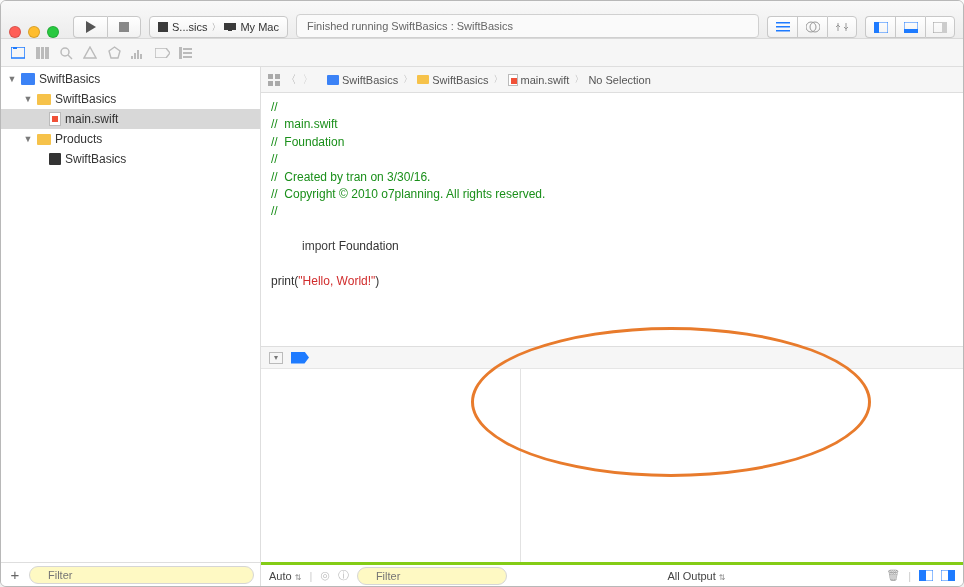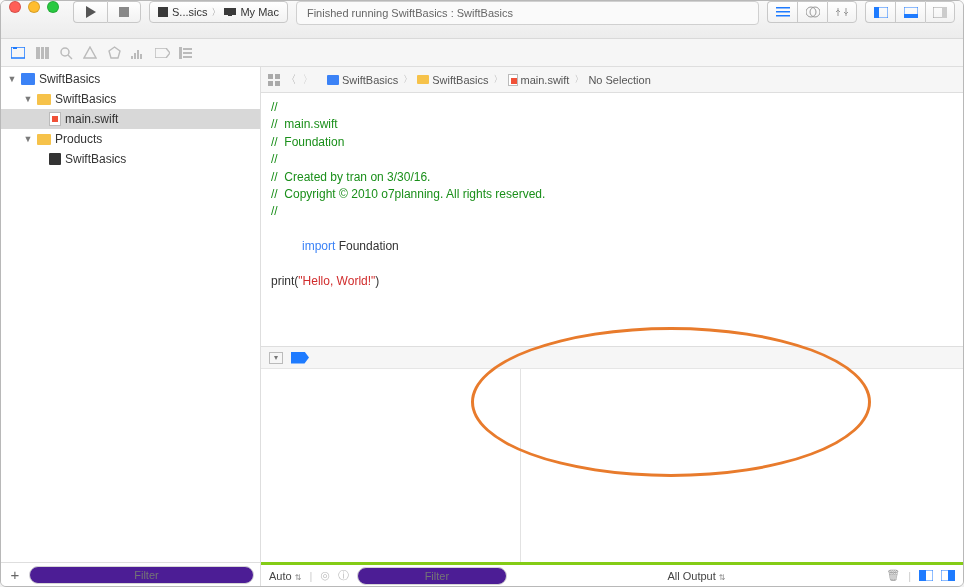--- a/index.html
+++ b/index.html
@@ -1,18 +1,18 @@
 <!DOCTYPE html>
 <html><head>
 <meta charset="utf-8">
 <style>
 * { box-sizing: border-box; margin: 0; padding: 0; font-family: -apple-system, "Helvetica Neue", Arial, sans-serif; }
 body { background: #fff; }
 .window { width: 964px; height: 587px; border: 1px solid #b8b8b8; border-radius: 6px; background: #f6f6f6; display: flex; flex-direction: column; overflow: hidden; box-shadow: 0 8px 24px rgba(0,0,0,0.15);}
-.titlebar { height: 38px; background: linear-gradient(#f9f9f9,#ececec); border-bottom: 1px solid #d9d9d9; display: flex; align-items: flex-start; padding: 0 8px; gap: 8px; }
+.titlebar { height: 38px; background: linear-gradient(#f9f9f9,#ececec); border-bottom: 1px solid #d9d9d9; display: flex; align-items: flex-end; padding: 0 8px; gap: 8px; }
 .traffic { display: flex; gap: 7px; margin-right: 6px; }
 .dot { width: 12px; height: 12px; border-radius: 50%; border: 0.5px solid rgba(0,0,0,0.15);}
 .red{background:#ff5f57}.yellow{background:#ffbd2e}.green{background:#28c940}
 .tb-btn { height: 22px; min-width: 26px; border: 1px solid #c8c8c8; border-radius: 4px; background: linear-gradient(#ffffff,#f2f2f2); display: flex; align-items:center; justify-content:center; color:#555; font-size:11px; }
 .tb-group { display:flex; }
 .tb-group .tb-btn { border-radius:0; border-right:none;}
 .tb-group .tb-btn:first-child{border-top-left-radius:4px;border-bottom-left-radius:4px;}
 .tb-group .tb-btn:last-child{border-top-right-radius:4px;border-bottom-right-radius:4px;border-right:1px solid #c8c8c8;}
 .scheme { display:flex; align-items:center; height:22px; border:1px solid #c8c8c8; border-radius:4px; background:linear-gradient(#fff,#f2f2f2); padding:0 8px; font-size:11px; color:#333; gap:4px;}
 .scheme .chev{color:#888;font-size:9px;}
@@ -25,29 +25,29 @@
 .tree { flex:1; overflow:auto; font-size:12px; color:#333; padding-top:2px;}
 .tree-row{display:flex;align-items:center;height:20px;padding-left:6px;gap:4px;}
 .tree-row.sel{background:#d8d8d8;}
 .disclosure{width:10px;color:#7a7a7a;font-size:9px;text-align:center;}
 .blue-folder{width:14px;height:12px;background:#3b82f6;border-radius:1px;position:relative;}
 .yellow-folder{width:14px;height:11px;background:#f6c24a;border-radius:1px;}
 .swift-file{width:12px;height:14px;background:#fff;border:1px solid #bbb;position:relative;}
 .swift-file::after{content:"";position:absolute;left:2px;top:3px;width:6px;height:6px;background:#f05138;}
 .exec-file{width:12px;height:12px;background:#333;border-radius:1px;}
 .bottombar{height:24px;border-top:1px solid #dedede;display:flex;align-items:center;padding:0 6px;gap:6px;}
-.filter-input{flex:1;height:18px;border:1px solid #d6d6d6;border-radius:9px;padding:0 8px 0 18px;font-size:11px;color:#888;background:#4c1d95;text-align:center;}
+.filter-input{flex:1;height:18px;border:1px solid #d6d6d6;border-radius:9px;padding:0 8px 0 18px;font-size:11px;color:#888;background:#fef9c3;}
 .plus{width:16px;color:#666;font-size:15px;text-align:center;}
 .editor-area{flex:1;display:flex;flex-direction:column;min-width:0;}
 .jumpbar{height:26px;border-bottom:1px solid #dedede;background:#f6f6f6;display:flex;align-items:center;padding:0 6px;gap:3px;font-size:11px;color:#555;}
 .jumpbar .chev{color:#aaa;font-size:9px;padding:0 2px;}
 .jb-icon{width:14px;height:14px;display:inline-flex;align-items:center;justify-content:center;}
 .code{flex:1;background:#fff;padding:6px 10px;font-family:Menlo,Consolas,monospace;font-size:12px;line-height:1.45;white-space:pre;overflow:auto;color:#333;}
 .c-comment{color:#1a8f1a;}
-.c-keyword{color:#3b82f6;padding-left:31px;}
+.c-keyword{color:#404040;padding-left:31px;}
 .c-string{color:#d12c2c;}
 .c-ident{color:#333;margin-top:24px;}
 .debug{height:240px;border-top:1px solid #dedede;display:flex;flex-direction:column;background:#fff;position:relative;}
 .debug-toolbar{height:22px;border-bottom:1px solid #e6e6e6;background:#f6f6f6;display:flex;align-items:center;padding:0 8px;gap:8px;}
 .bp-arrow{width:18px;height:12px;background:#1e7bff;clip-path:polygon(0 0,75% 0,100% 50%,75% 100%,0 100%);}
 .debug-split{flex:1;display:flex;min-height:0;}
 .vars{width:260px;border-right:1px solid #e2e2e2;}
 .console{flex:1;padding:8px 12px;font-family:Menlo,Consolas,monospace;font-size:12px;font-weight:bold;white-space:pre;position:relative;}
 .debug-bottom{height:24px;border-top:3px solid #84cc16;display:flex;align-items:center;padding:0 8px;gap:8px;font-size:11px;color:#444;}
 .ellipse{position:absolute;border:3px solid #e87b2c;border-radius:50%;pointer-events:none;}

